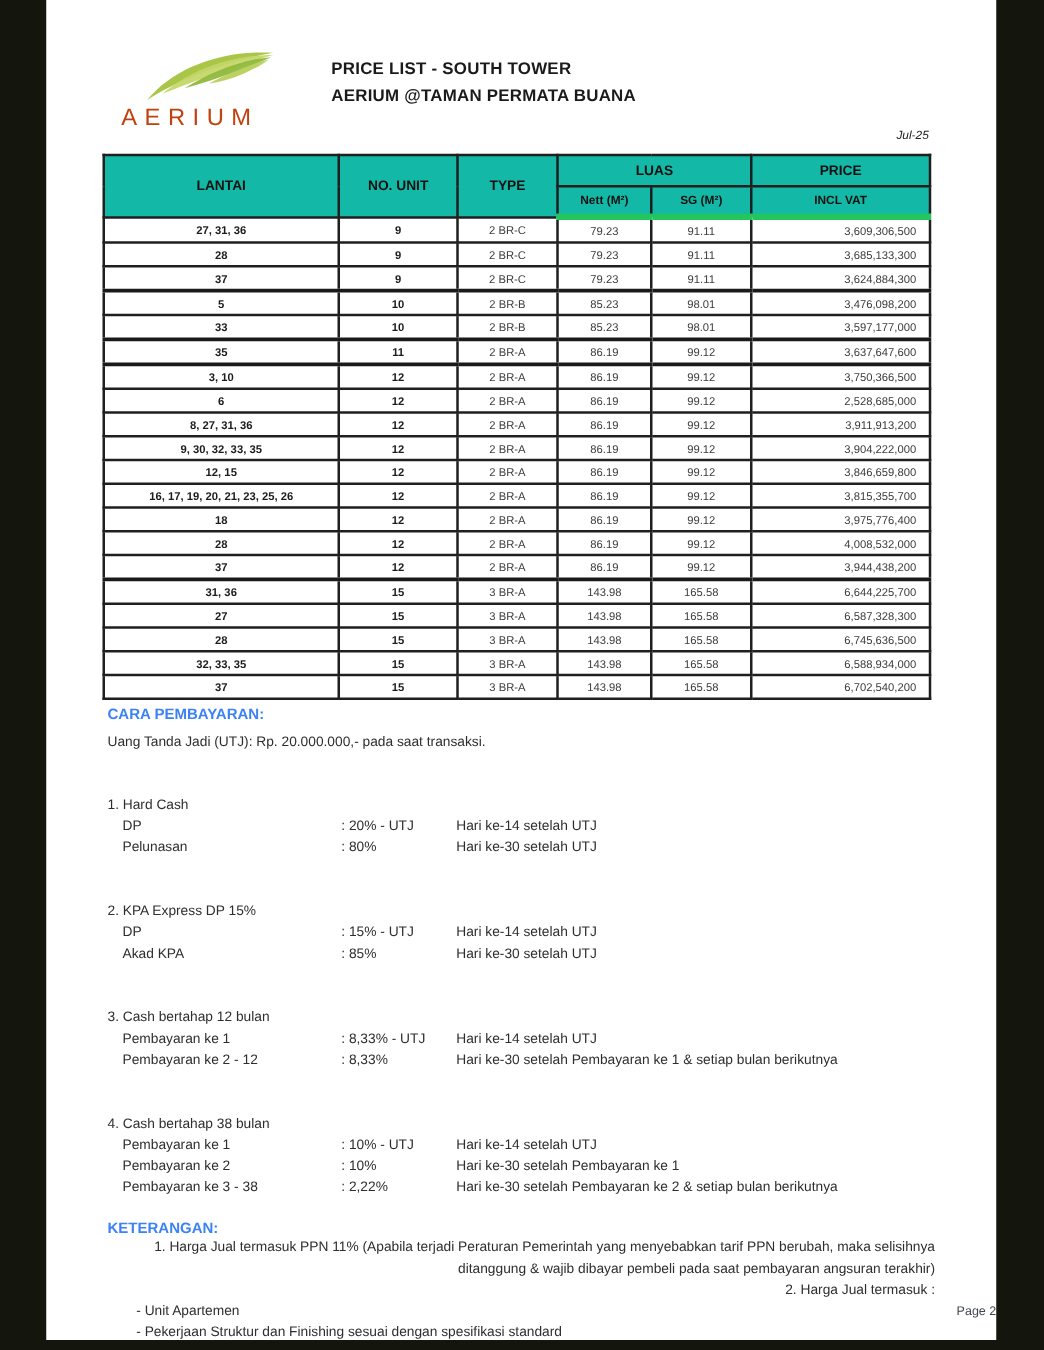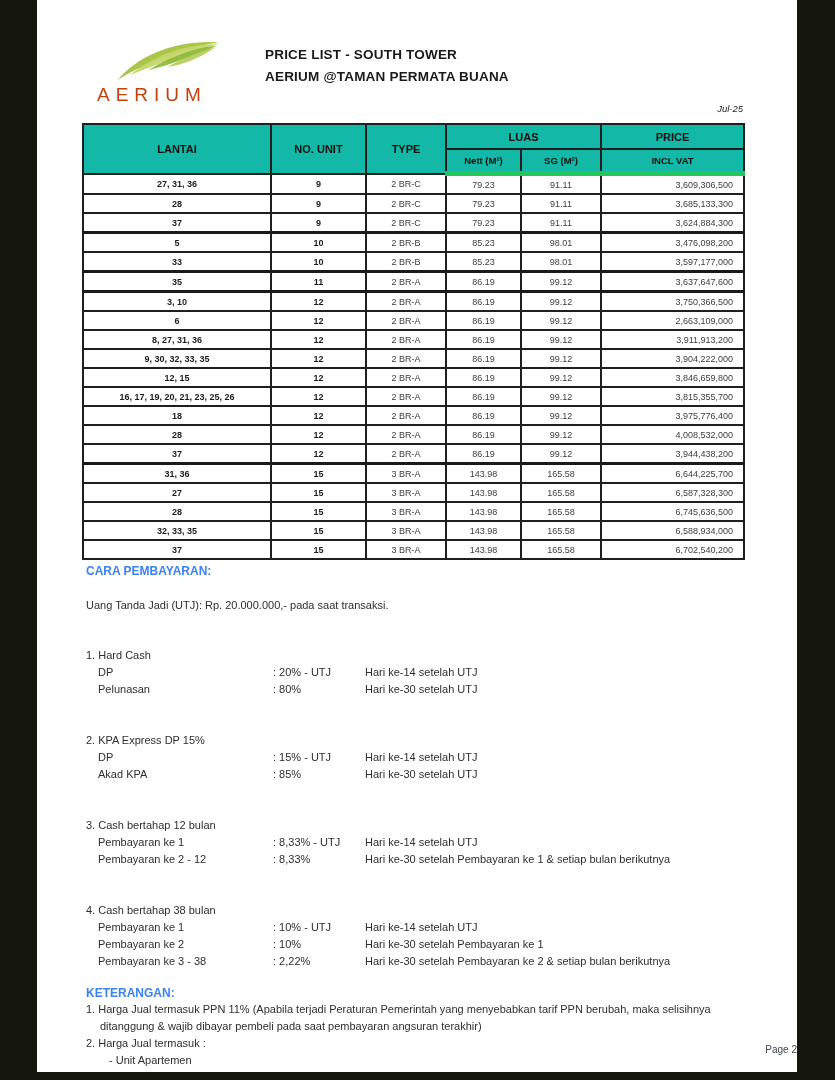--- a/index.html
+++ b/index.html
@@ -49,27 +49,27 @@
   .price-table thead tr.subhead th { font-size:9.5px; height:21px; }
   .price-table tbody td { height:17px; font-size:9px; color:#3c3c3c; background:#fff; }
   .price-table tbody td.c-lantai, .price-table tbody td.c-unit { font-weight:bold; color:#1c1c1c; }
   .price-table tbody td.c-price { text-align:right; padding-right:10px; }
   .price-table tbody tr.group-start td { border-top:3px solid #1a1a1a; }
   .price-table thead tr.subhead th { border-bottom:5px solid #22c55e; }
 
   
   .content { position:absolute; left:49px; top:563px; width:662px; color:#2e2e2e; }
   .section-heading { font-size:12px; font-weight:bold; color:#3b82f6; line-height:16px; }
-  .intro-line { font-size:11px; line-height:16px; margin-top:18px; }
+  .intro-line { font-size:11px; line-height:16px; margin-top:7px; }
   .plan { margin-top:17px; }
   .plan-title { font-size:11px; line-height:17px;margin-top:34px; }
   .prow { display:grid; grid-template-columns:187px 92px 1fr; font-size:11px; line-height:17px; }
   .prow .plabel { padding-left:12px; }
   .keterangan { margin-top:15px; }
-  .ket-item { font-size:11px; line-height:17px; padding-left:14px; text-indent:-14px; }
+  .ket-item { font-size:11px; line-height:17px; padding-left:14px; text-indent:-14px;text-align:right; }
   .ket-sub  { font-size:11px; line-height:17px; padding-left:23px; }
 
   .footer-page {
     position:absolute; left:0; top:1044px; width:100%;
     text-align:right; font-size:10px; color:#3f4650;
   }
 </style>
 </head>
 <body>
 
@@ -171,21 +171,21 @@
           <td class="c-nett">86.19</td>
           <td class="c-sg">99.12</td>
           <td class="c-price">3,750,366,500</td>
         </tr>
         <tr>
           <td class="c-lantai">6</td>
           <td class="c-unit">12</td>
           <td class="c-type">2 BR-A</td>
           <td class="c-nett">86.19</td>
           <td class="c-sg">99.12</td>
-          <td class="c-price">2,663,109,000</td>
+          <td class="c-price">2,528,685,000</td>
         </tr>
         <tr>
           <td class="c-lantai">8, 27, 31, 36</td>
           <td class="c-unit">12</td>
           <td class="c-type">2 BR-A</td>
           <td class="c-nett">86.19</td>
           <td class="c-sg">99.12</td>
           <td class="c-price">3,911,913,200</td>
         </tr>
         <tr>

